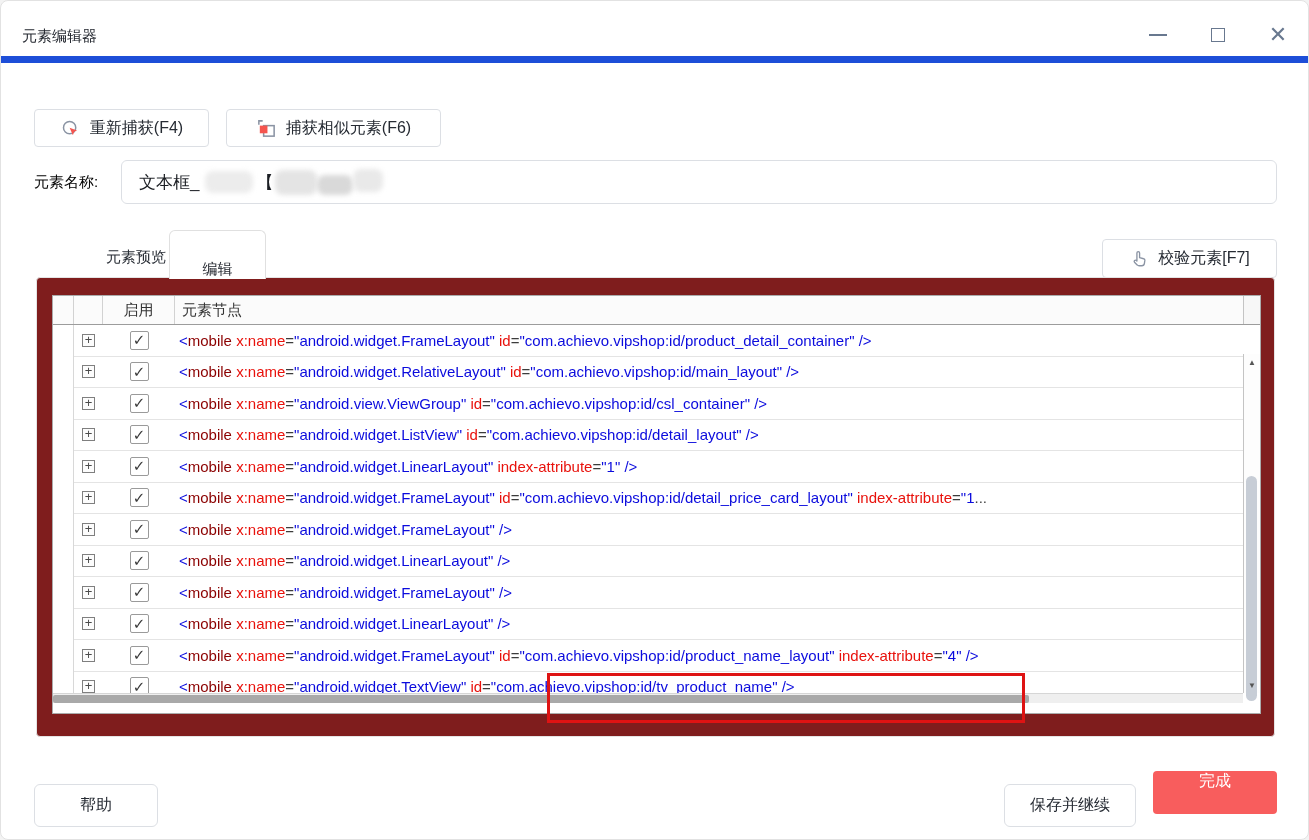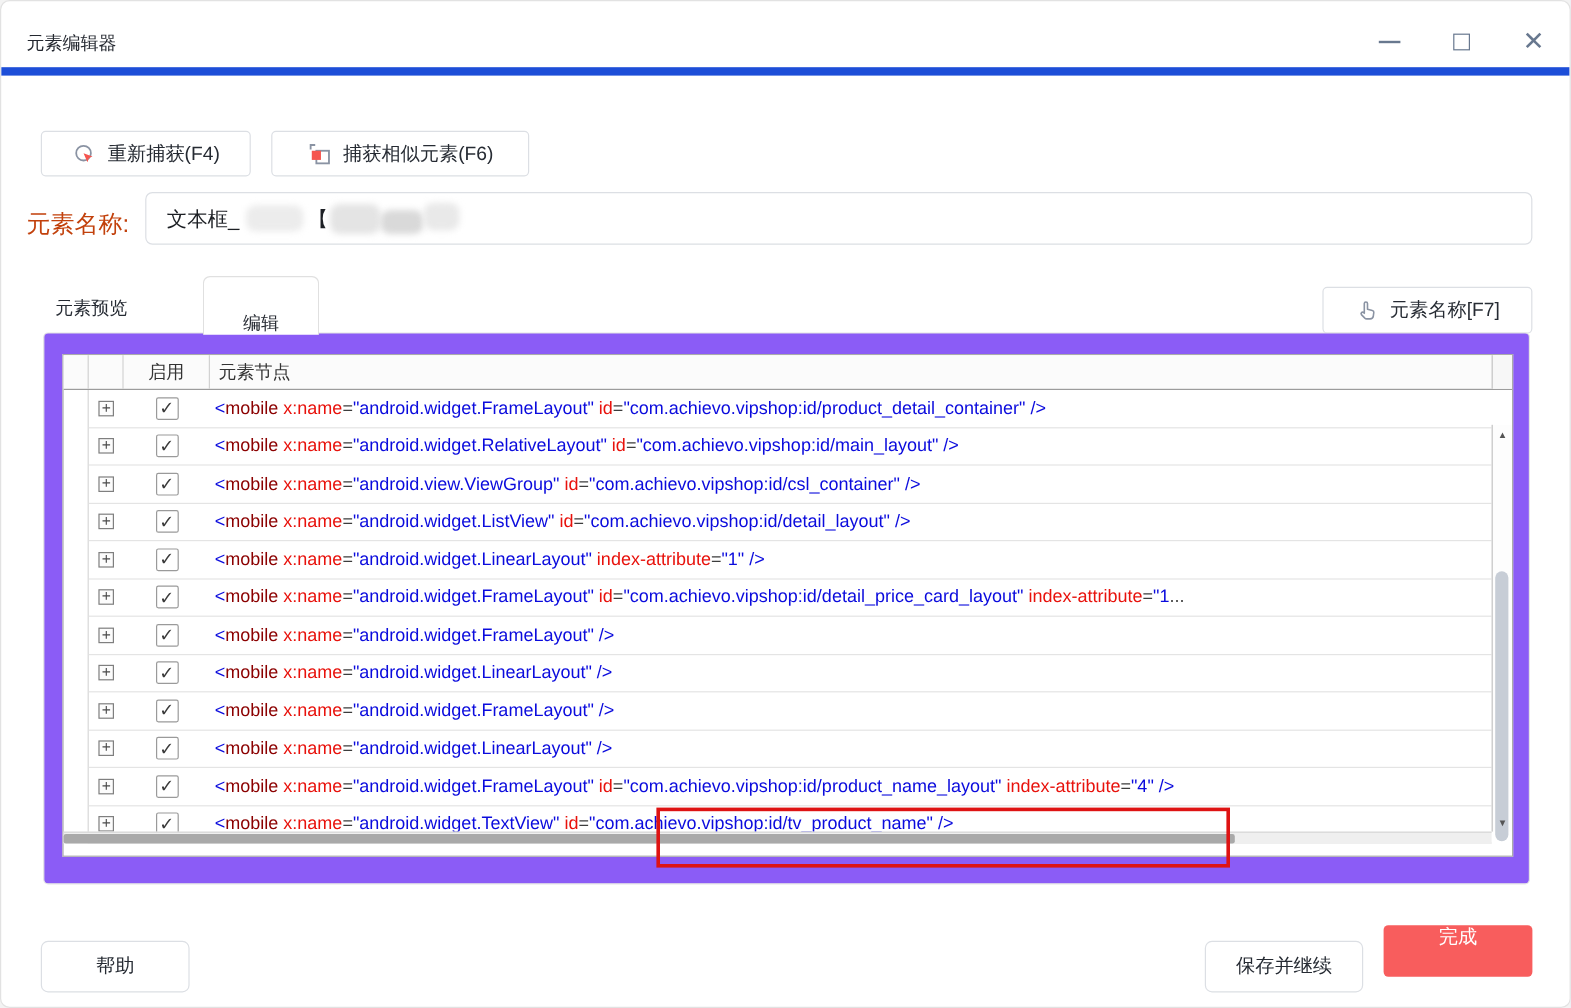--- a/index.html
+++ b/index.html
@@ -15,33 +15,33 @@
   .win-controls { position:absolute; right:14px; top:18px; display:flex; gap:28px; }
   .win-btn { width:32px; height:32px; display:flex; align-items:center; justify-content:center; cursor:default; }
   .ic-min { width:18px; height:0; border-top:2px solid #68788f; }
   .ic-max { width:14px; height:14px; border:1.6px solid #68788f; }
   .ic-close { font-size:22px; color:#68788f; line-height:1; font-weight:400; }
   
   .btn { background:#fff; border:1px solid #dcdfe4; border-radius:4px; display:flex; align-items:center; justify-content:center; gap:9px; font-size:16px; color:#262b33; cursor:pointer;margin-top:13px; }
   .btn-recapture { position:absolute; left:33px; top:95px; width:175px; height:38px; }
   .btn-similar   { position:absolute; left:225px; top:95px; width:215px; height:38px; }
   
-  .name-label { position:absolute; left:21px; top:172px; font-size:20px; color:#c2410c; }
+  .name-label { position:absolute; left:33px; top:172px; font-size:15px; color:#000000; }
   .name-input { position:absolute; left:120px; top:159px; width:1156px; height:44px; border:1px solid #dcdfe4; border-radius:6px; background:#fff; display:flex; align-items:center; padding-left:17px; font-size:17px; color:#1c1f24; }
   .blob { display:inline-block; border-radius:8px; filter:blur(2.5px); vertical-align:middle; }
   .b1 { width:48px; height:22px; background:#ececec; margin:0 3px 0 6px; }
   .b2 { width:42px; height:25px; background:#e4e4e4; margin-left:2px; }
   .b3 { width:36px; height:20px; background:#d9d9d9; position:relative; top:3px; }
   .b4 { width:30px; height:23px; background:#e9e9e9; position:relative; top:-2px; }
   
-  .tab-inactive { position:absolute; left:45px; top:236px; width:120px; height:40px; display:flex; align-items:center; justify-content:flex-start; font-size:15px; color:#262b33; cursor:pointer; }
+  .tab-inactive { position:absolute; left:45px; top:236px; width:120px; height:40px; display:flex; align-items:center; justify-content:flex-end; font-size:15px; color:#262b33; cursor:pointer; }
   .tab-active { position:absolute; left:168px; top:229px; width:97px; height:49px; background:#fff; border:1px solid #e0e0e0; border-bottom:none; border-radius:6px 6px 0 0; display:flex; align-items:flex-end; justify-content:center; font-size:15px; color:#23272f; z-index:3; cursor:pointer; }
   .btn-verify { position:absolute; left:1101px; top:225px; width:175px; height:39px; }
   
-  .panel { position:absolute; left:35px; top:276px; width:1239px; height:460px; border:1px solid #e4e4e4; border-radius:4px; background:#8b5cf6; z-index:2; }
+  .panel { position:absolute; left:35px; top:276px; width:1239px; height:460px; border:1px solid #e4e4e4; border-radius:4px; background:#7f1d1d; z-index:2; }
   
   .grid { position:absolute; left:15px; top:17px; width:1209px; height:419px; border:1px solid #ababab; background:#fff; }
   .ghead { display:flex; height:29px; background:#fbfbfb; border-bottom:1px solid #9c9c9c; font-size:15px; color:#333; }
   .hc0 { width:21px; border-right:1px solid #d2d2d2; }
   .hc1 { width:29px; border-right:1px solid #d2d2d2; }
   .hc2 { width:72px; border-right:1px solid #d2d2d2; display:flex; align-items:center; justify-content:center; }
   .hc3 { flex:1; display:flex; align-items:center; padding-left:7px; }
   .hc4 { width:17px; border-left:1px solid #c4c4c4; background:#f7f7f7; }
   .gbody { position:relative; display:flex; height:378px; }
   .col-gutter { width:21px; border-right:1px solid #d8d8d8; }
@@ -131,21 +131,21 @@
   <div class="tab-active">
     <span>编辑</span>
   </div>
 
   <button class="btn btn-verify">
     <span>
       <svg width="20" height="20" viewBox="0 0 24 24" fill="none" stroke="#8a93a3" stroke-width="1.6" stroke-linejoin="round" stroke-linecap="round">
         <path d="M9.5 12V4.8a1.6 1.6 0 0 1 3.2 0v5.6l4.9 1.3c.9.2 1.5 1.1 1.4 2l-.5 3.6a3.2 3.2 0 0 1-3.2 2.8h-3.2c-.9 0-1.7-.3-2.3-1l-3.2-3.3a1.5 1.5 0 0 1 2.1-2.1l.8.8z"></path>
       </svg>
     </span>
-    <span>元素名称[F7]</span>
+    <span>校验元素[F7]</span>
   </button>
 
   <div class="panel">
     <div class="grid">
       <div class="ghead">
         <div class="hc0"></div>
         <div class="hc1"></div>
         <div class="hc2">启用</div>
         <div class="hc3">元素节点</div>
         <div class="hc4"></div>

